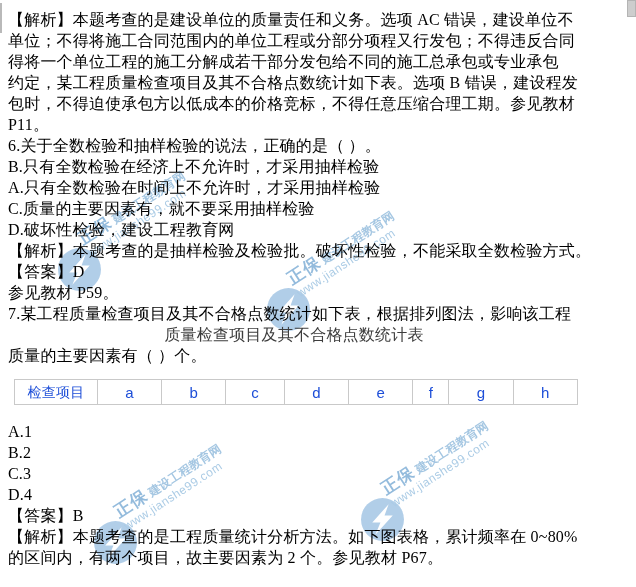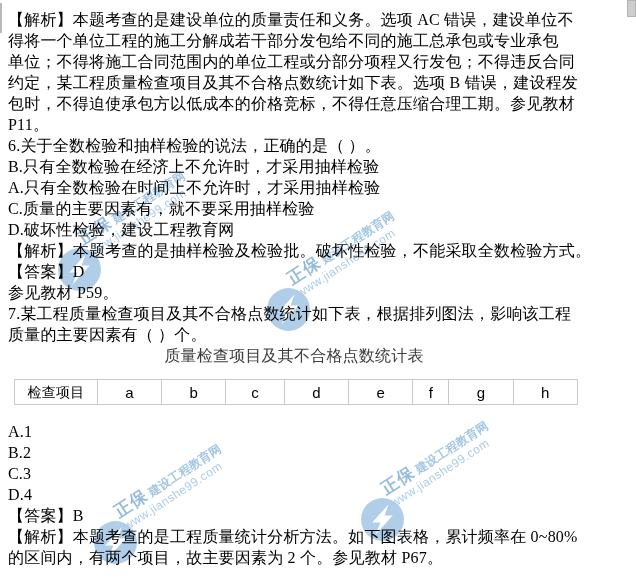--- a/index.html
+++ b/index.html
@@ -7,21 +7,21 @@
     position:relative;width:636px;height:587px;background:#ffffff;
     overflow:hidden;
     font-family:"Liberation Serif","DejaVu Serif",serif;
     color:#000;
   }
   .content{position:relative;z-index:2;padding:9px 4px 0 8px;font-size:16px;line-height:21px;letter-spacing:0.2px;}
   .tline{height:21px;white-space:nowrap;overflow:hidden;}
   .table-title{text-align:center;color:#3d3d3d;width:572px;}
   table.stats{
     border-collapse:collapse;margin:13px 0 0 6px;width:564px;
-    position:relative;z-index:2;background:#fff;color:#000000;
+    position:relative;z-index:2;background:#fff;color:#1d4ed8;
     font-family:"Liberation Sans","DejaVu Sans",sans-serif;
   }
   table.stats td{border:1px solid #c9c9c9;height:24px;text-align:center;font-size:15px;padding:0;}
   table.stats td.rowhead{width:82px;font-size:14px;}
   .post-table{margin-top:16px;}
   
   .watermark{position:absolute;z-index:1;width:200px;height:105px;pointer-events:none;opacity:0.85;}
   .wm-circle{position:absolute;left:0;bottom:0;width:45px;height:45px;color:#a4c6e5;}
   .wm-text{
     position:absolute;left:36px;bottom:32px;
@@ -85,39 +85,39 @@
     </svg>
     <div class="wm-text">
       <div><span class="wm-brand">正保</span><span class="wm-site">建设工程教育网</span></div>
       <div class="wm-url">www.jianshe99.com</div>
     </div>
   </div>
 
   <div class="content">
 
     <div class="tline">【解析】本题考查的是建设单位的质量责任和义务。选项 AC 错误，建设单位不</div>
+    <div class="tline">单位；不得将施工合同范围内的单位工程或分部分项程又行发包；不得违反合同</div>
     <div class="tline">得将一个单位工程的施工分解成若干部分发包给不同的施工总承包或专业承包</div>
-    <div class="tline">单位；不得将施工合同范围内的单位工程或分部分项程又行发包；不得违反合同</div>
     <div class="tline">约定，某工程质量检查项目及其不合格点数统计如下表。选项 B 错误，建设程发</div>
     <div class="tline">包时，不得迫使承包方以低成本的价格竞标，不得任意压缩合理工期。参见教材</div>
     <div class="tline">P11。</div>
 
     <div class="tline">6.关于全数检验和抽样检验的说法，正确的是（  ）。</div>
     <div class="tline">B.只有全数检验在经济上不允许时，才采用抽样检验</div>
     <div class="tline">A.只有全数检验在时间上不允许时，才采用抽样检验</div>
     <div class="tline">C.质量的主要因素有，就不要采用抽样检验</div>
     <div class="tline">D.破坏性检验，建设工程教育网</div>
     <div class="tline">【解析】本题考查的是抽样检验及检验批。破坏性检验，不能采取全数检验方式。</div>
     <div class="tline">【答案】D</div>
     <div class="tline">参见教材 P59。</div>
 
     <div class="tline">7.某工程质量检查项目及其不合格点数统计如下表，根据排列图法，影响该工程</div>
+    <div class="tline table-title">质量检查项目及其不合格点数统计表</div>
+
     <div class="tline">质量的主要因素有（  ）个。</div>
-
-    <div class="tline table-title">质量检查项目及其不合格点数统计表</div>
 
     <table class="stats">
       <tbody>
           <tr>
         <td class="rowhead">检查项目</td>
         <td>a</td>
         <td>b</td>
         <td>c</td>
         <td>d</td>
         <td>e</td>

